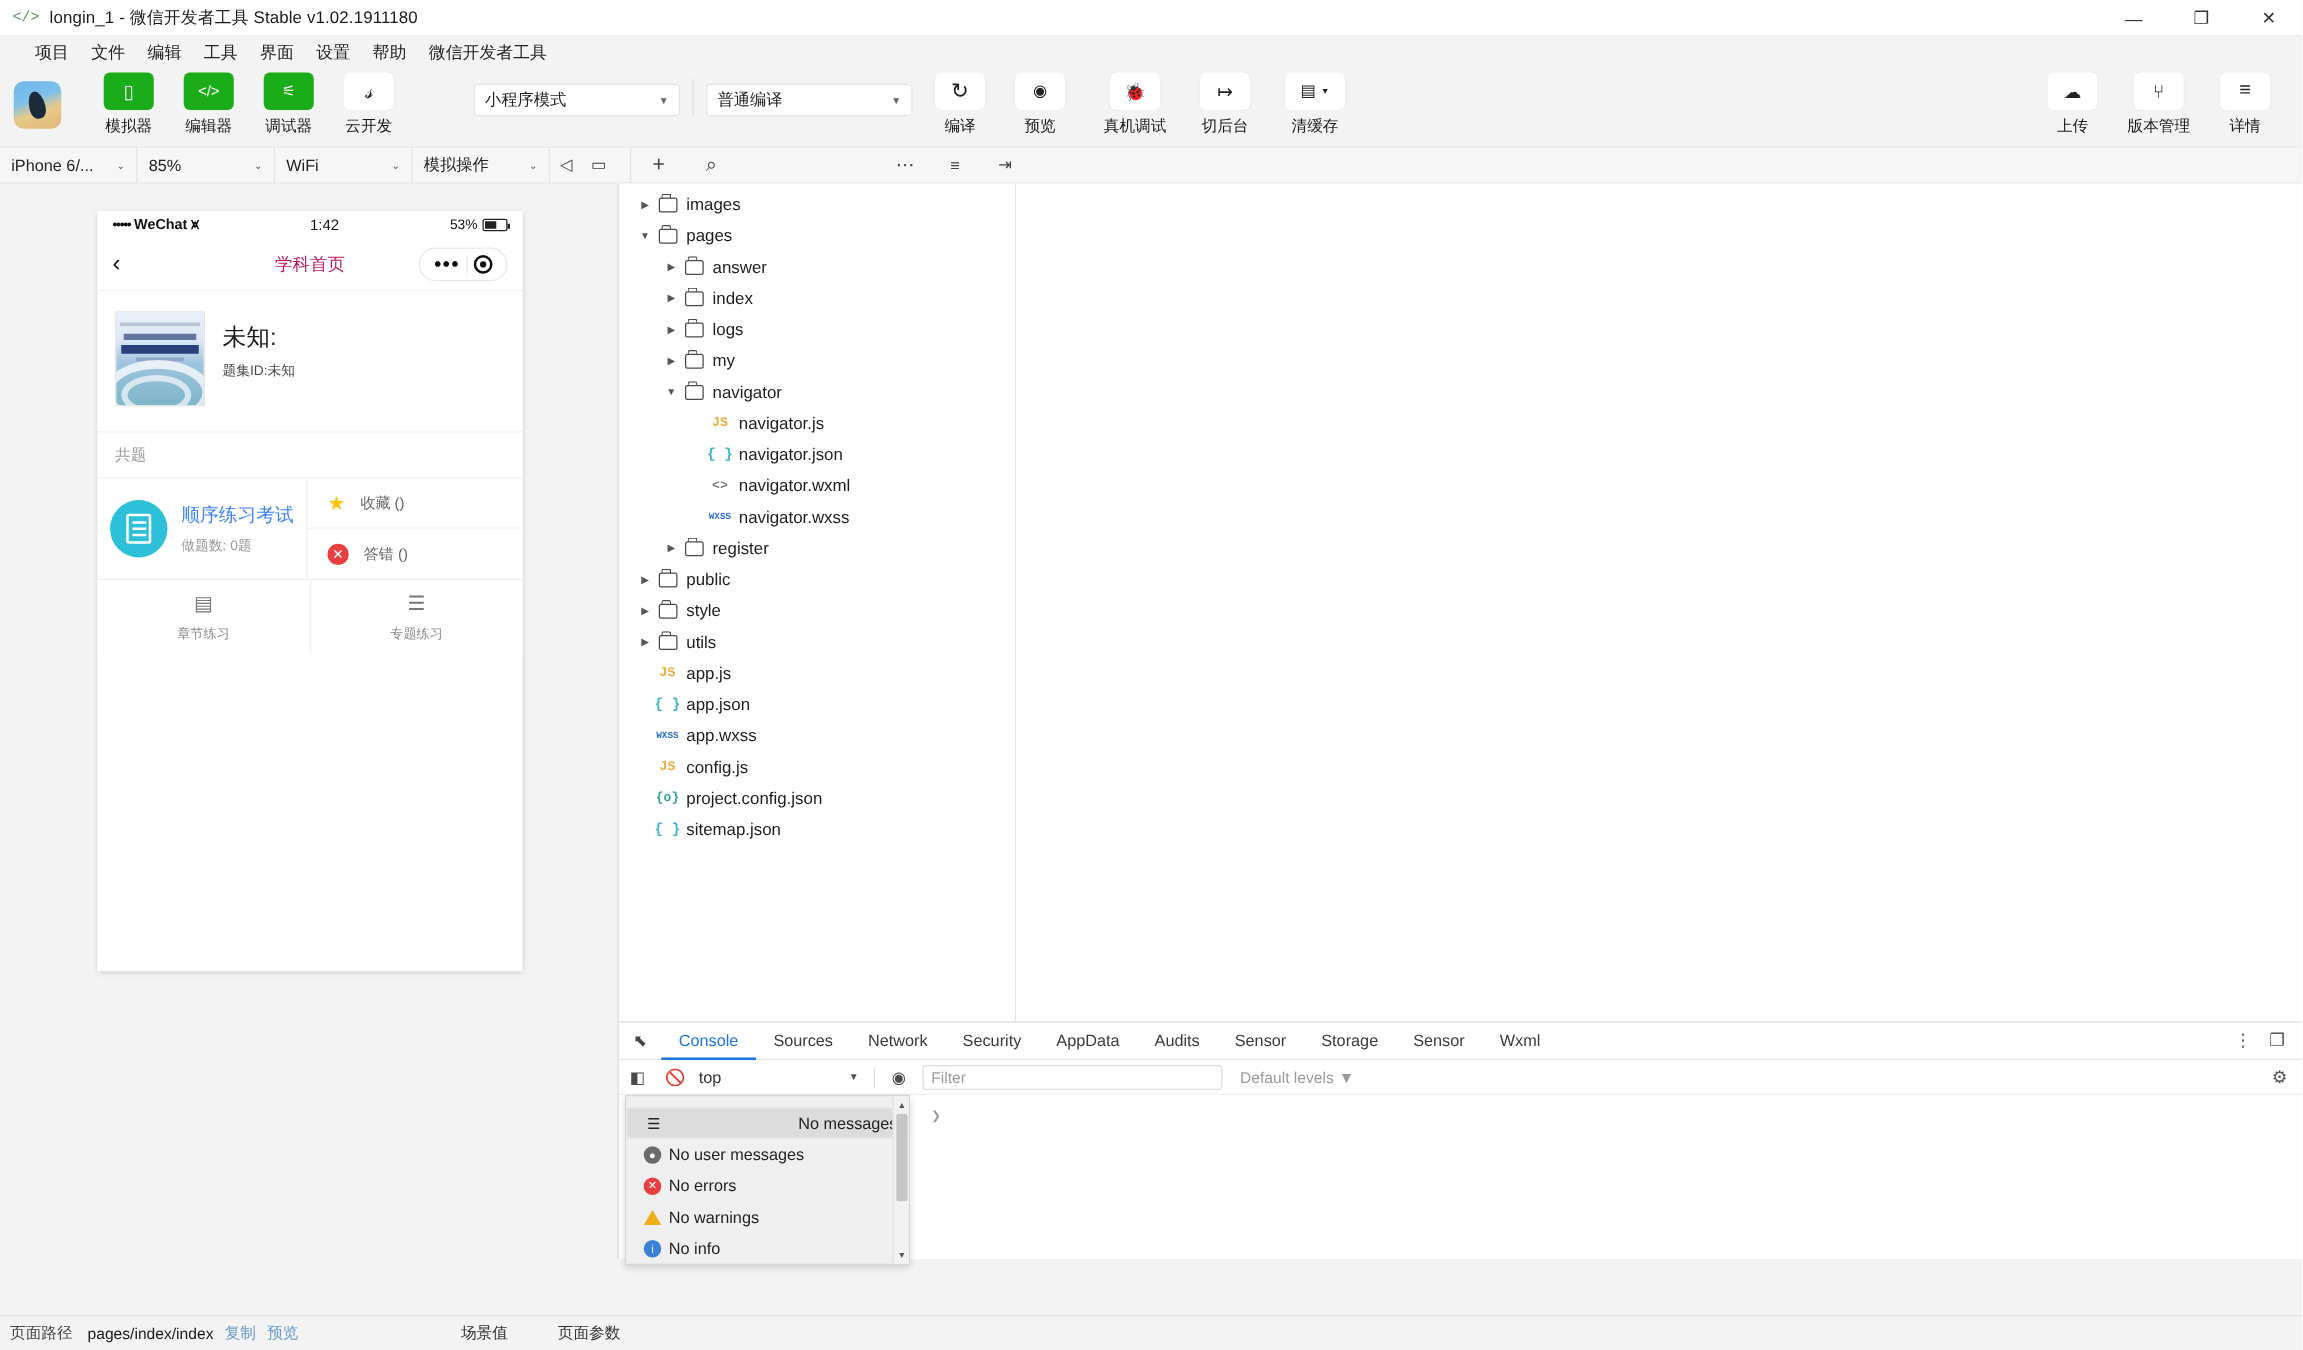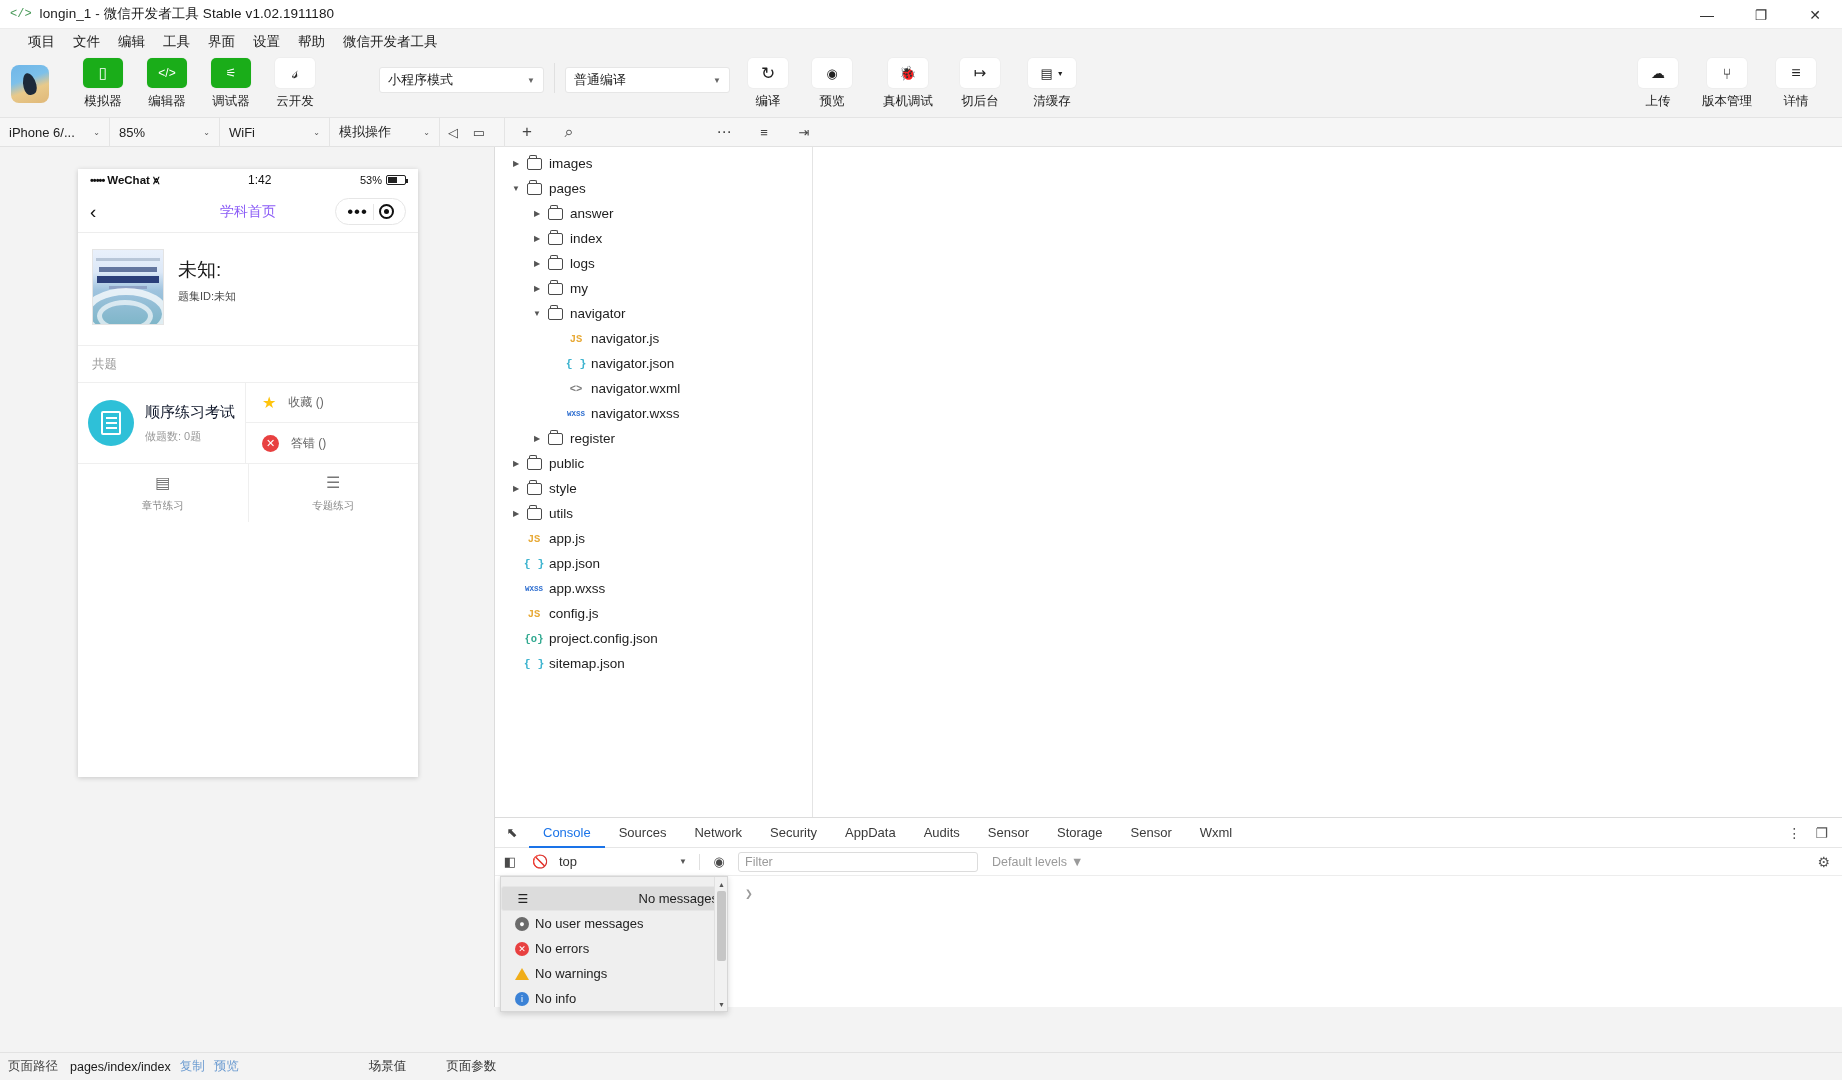--- a/index.html
+++ b/index.html
@@ -81,21 +81,21 @@
   .dots { letter-spacing:-1px; font-size: 11px; }
   .status .mid { flex:1; text-align:center; font-size: 12px; }
   .status .right { display:flex; align-items:center; gap:4px; font-size:11px; }
   .batt { width: 20px; height: 10px; border: 1px solid #222; border-radius: 2px; position:relative; }
   .batt::after { content:""; position:absolute; right:-3px; top:3px; width:2px; height:4px; background:#222; }
   .batt i { position:absolute; left:1px; top:1px; bottom:1px; width: 52%; background:#222; display:block; }
 
   .navbar { height: 42px; display:flex; align-items:center; padding: 0 12px; background:#fff;
             border-bottom: 1px solid #ededed; position: relative; }
   .back { font-size: 19px; color:#111; font-weight: 300; }
-  .navtitle { position:absolute; left:0; right:0; text-align:center; font-size: 14px; color:#8b5cf6; }
+  .navtitle { position:absolute; left:0; right:0; text-align:center; font-size: 14px; color:#be185d; }
   .caps { margin-left:auto; display:flex; align-items:center; gap:0; border:1px solid #e6e6e6;
           border-radius: 14px; height: 27px; padding: 0 6px; z-index:2; background:#fff; }
   .caps .d { font-size: 17px; letter-spacing: 1px; color:#111; padding: 0 5px; line-height: 1; }
   .caps .sep { width:1px; height:16px; background:#e6e6e6; }
   .caps .o { width: 15px; height: 15px; border: 2px solid #111; border-radius: 50%; margin: 0 5px;
              position: relative; }
   .caps .o::after { content:""; position:absolute; left:3px; top:3px; width:5px; height:5px;
                     border-radius:50%; background:#111; }
 
   .book-row { display:flex; padding: 16px 14px 20px 14px; background:#fff; }
@@ -123,21 +123,21 @@
   .gcol-l { flex: 0 0 168px; border-right: 1px solid #efefef; }
   .gcol-r { flex: 1 1 auto; }
   .exam-cell { display:flex; align-items:center; padding: 14px 10px; height: 80px; }
   .exam-ico { width: 46px; height: 46px; border-radius: 50%; background:#2ec0d8; flex:0 0 46px;
               display:flex; align-items:center; justify-content:center; }
   .exam-ico .sheet { width: 20px; height: 24px; border: 2px solid #fff; border-radius: 2px;
                      position: relative; }
   .exam-ico .sheet::before { content:""; position:absolute; left:3px; top:4px; width:11px; height:2px;
                              background:#fff; box-shadow: 0 5px 0 #fff, 0 10px 0 #fff; }
   .exam-txt { margin-left: 11px; }
-  .exam-name { font-size: 15px; color:#0f172a; }
+  .exam-name { font-size: 15px; color:#3b82f6; }
   .exam-sub { font-size: 11px; color:#9a9a9a; margin-top: 7px; }
   .mini-row { display:flex; align-items:center; height: 40px; padding: 0 16px;
               border-bottom: 1px solid #efefef; }
   .mini-row:last-child { border-bottom: none; }
   .star { color:#ffc40c; font-size: 16px; }
   .xmark { width: 17px; height: 17px; border-radius: 50%; background:#e84040; color:#fff;
            font-size: 11px; display:flex; align-items:center; justify-content:center; }
   .mini-lbl { font-size: 12px; color: #666; margin-left: 12px; }
 
   .bottom-grid { display:flex; border-top: 1px solid #efefef; background:#fff; }

